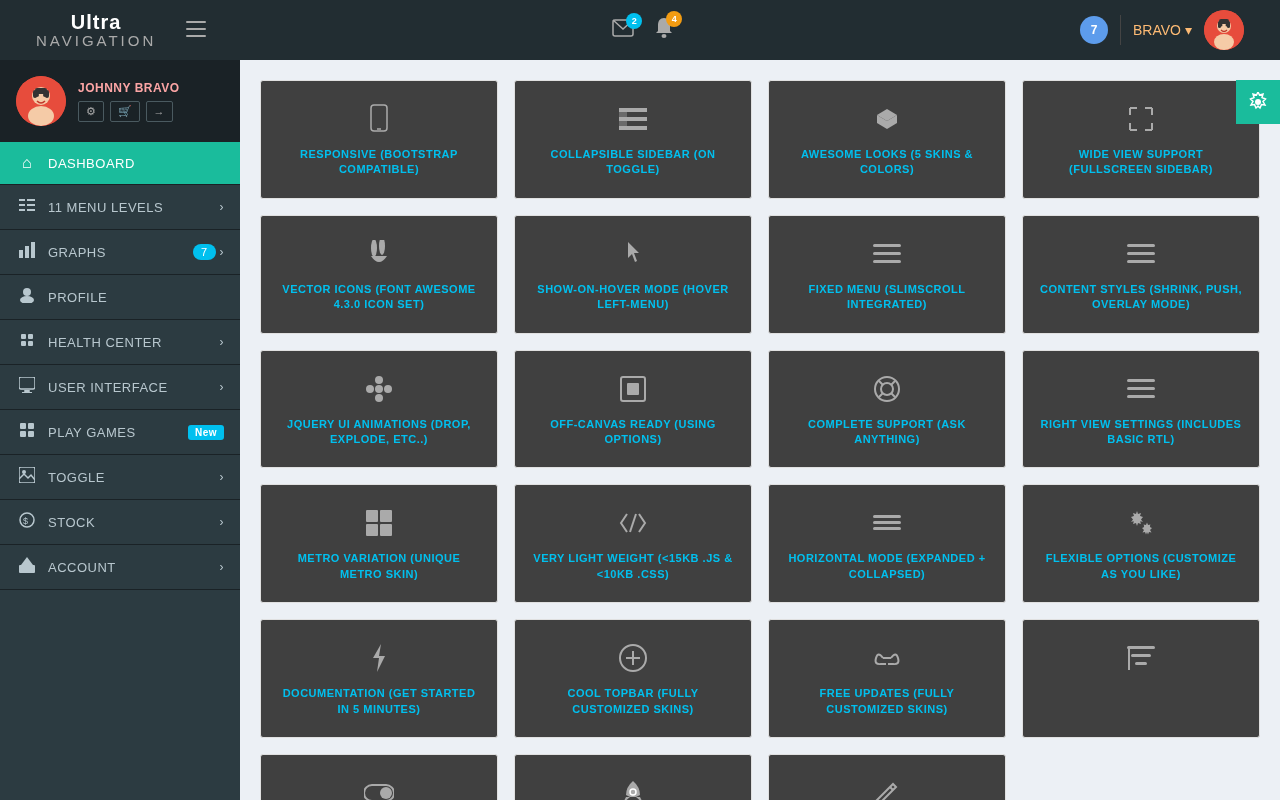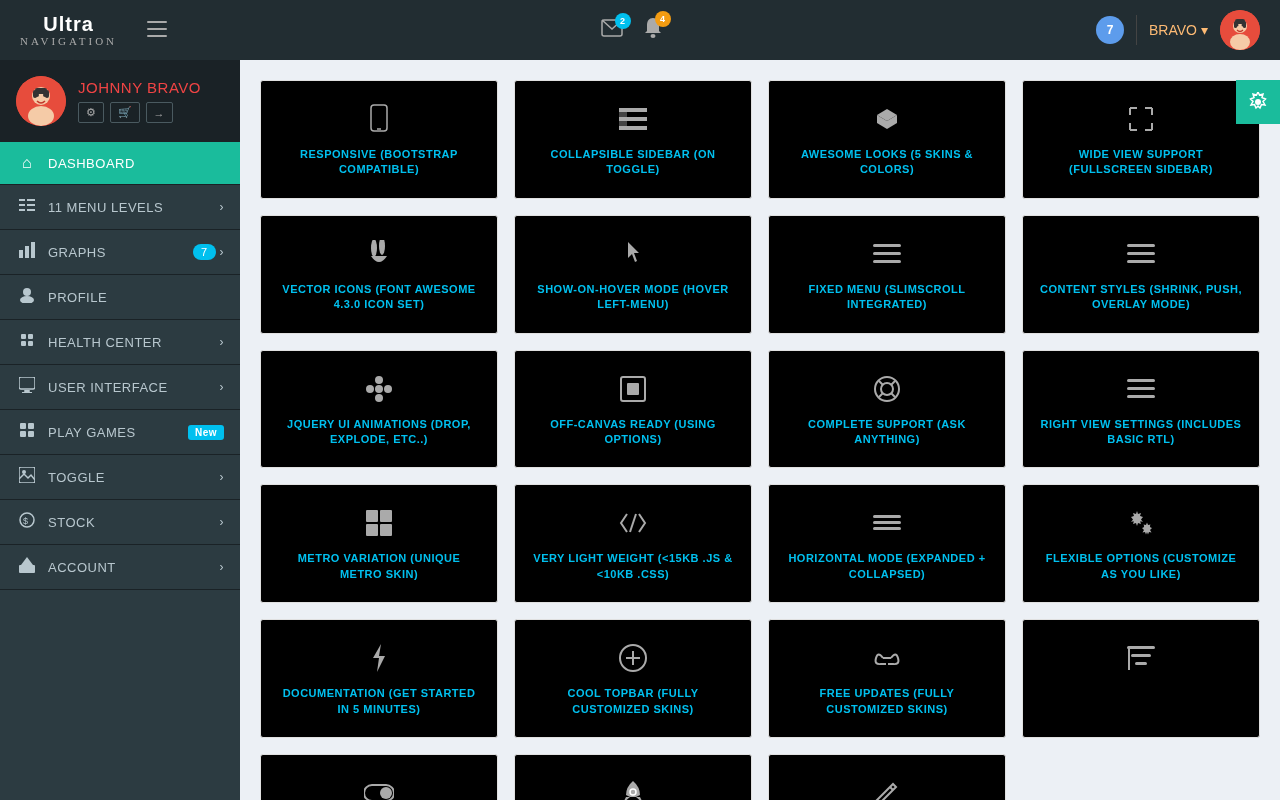--- a/index.html
+++ b/index.html
@@ -5,28 +5,28 @@
     * { box-sizing: border-box; margin: 0; padding: 0; }
     body { font-family: 'Segoe UI', Arial, sans-serif; background: #ecf0f5; display: flex; flex-direction: column; height: 800px; overflow: hidden; }
 
     
     .topbar {
       background: #222d32;
       height: 60px;
       display: flex;
       align-items: center;
       justify-content: space-between;
-      padding: 0 20px;
+      padding: 0 36px;
       flex-shrink: 0;
       z-index: 100;
     }
     .topbar-left { display: flex; align-items: center; gap: 30px; }
     .brand { color: #fff; text-align: center; line-height: 1.1; }
     .brand-title { font-size: 20px; font-weight: bold; letter-spacing: 1px; }
-    .brand-sub { font-size: 11px; letter-spacing: 3px; color: #aaa; font-family: Liberation Serif, serif; }
+    .brand-sub { font-size: 15px; letter-spacing: 3px; color: #aaa; }
     .topbar-center { display: flex; align-items: center; gap: 20px; }
     .topbar-right { display: flex; align-items: center; gap: 12px; }
     .icon-btn { position: relative; color: #aaa; font-size: 20px; cursor: pointer; }
     .icon-btn .badge {
       position: absolute; top: -6px; right: -8px;
       background: #00c0ef; color: #fff; font-size: 9px;
       border-radius: 50%; width: 16px; height: 16px;
       display: flex; align-items: center; justify-content: center;
       font-weight: bold;
     }
@@ -61,21 +61,21 @@
       display: flex;
       align-items: center;
       gap: 12px;
     }
     .avatar-sidebar {
       width: 50px; height: 50px; border-radius: 50%;
       background: #e74c3c; overflow: hidden; flex-shrink: 0;
       display: flex; align-items: center; justify-content: center;
     }
     .profile-info { flex: 1; }
-    .profile-name { color: #ef4444; font-size: 15px; font-weight: normal; letter-spacing: 0.5px; }
+    .profile-name { color: #fca5a5; font-size: 12px; font-weight: bold; letter-spacing: 0.5px; }
     .profile-icons { display: flex; gap: 6px; margin-top: 6px; }
     .profile-icon-btn {
       border: 1px solid #4a5a60; background: transparent; color: #aaa;
       padding: 3px 7px; border-radius: 2px; font-size: 11px; cursor: pointer;
     }
 
     .sidebar-menu { flex: 1; }
     .sidebar-item {
       display: flex; align-items: center;
       padding: 12px 16px;
@@ -106,21 +106,21 @@
       overflow-y: auto;
       padding: 20px;
       background: #ecf0f5;
     }
     .features-grid {
       display: grid;
       grid-template-columns: repeat(4, 1fr);
       gap: 16px;
     }
     .feature-card {
-      background: #000000;
+      background: #404040;
       border: 1px solid #e0e0e0;
       border-radius: 3px;
       padding: 20px 15px;
       display: flex;
       flex-direction: column;
       align-items: center;
       text-align: center;
       cursor: pointer;
     }
     .feature-icon { font-size: 28px; color: #aaa; margin-bottom: 10px; height: 36px; display: flex; align-items: center; }

